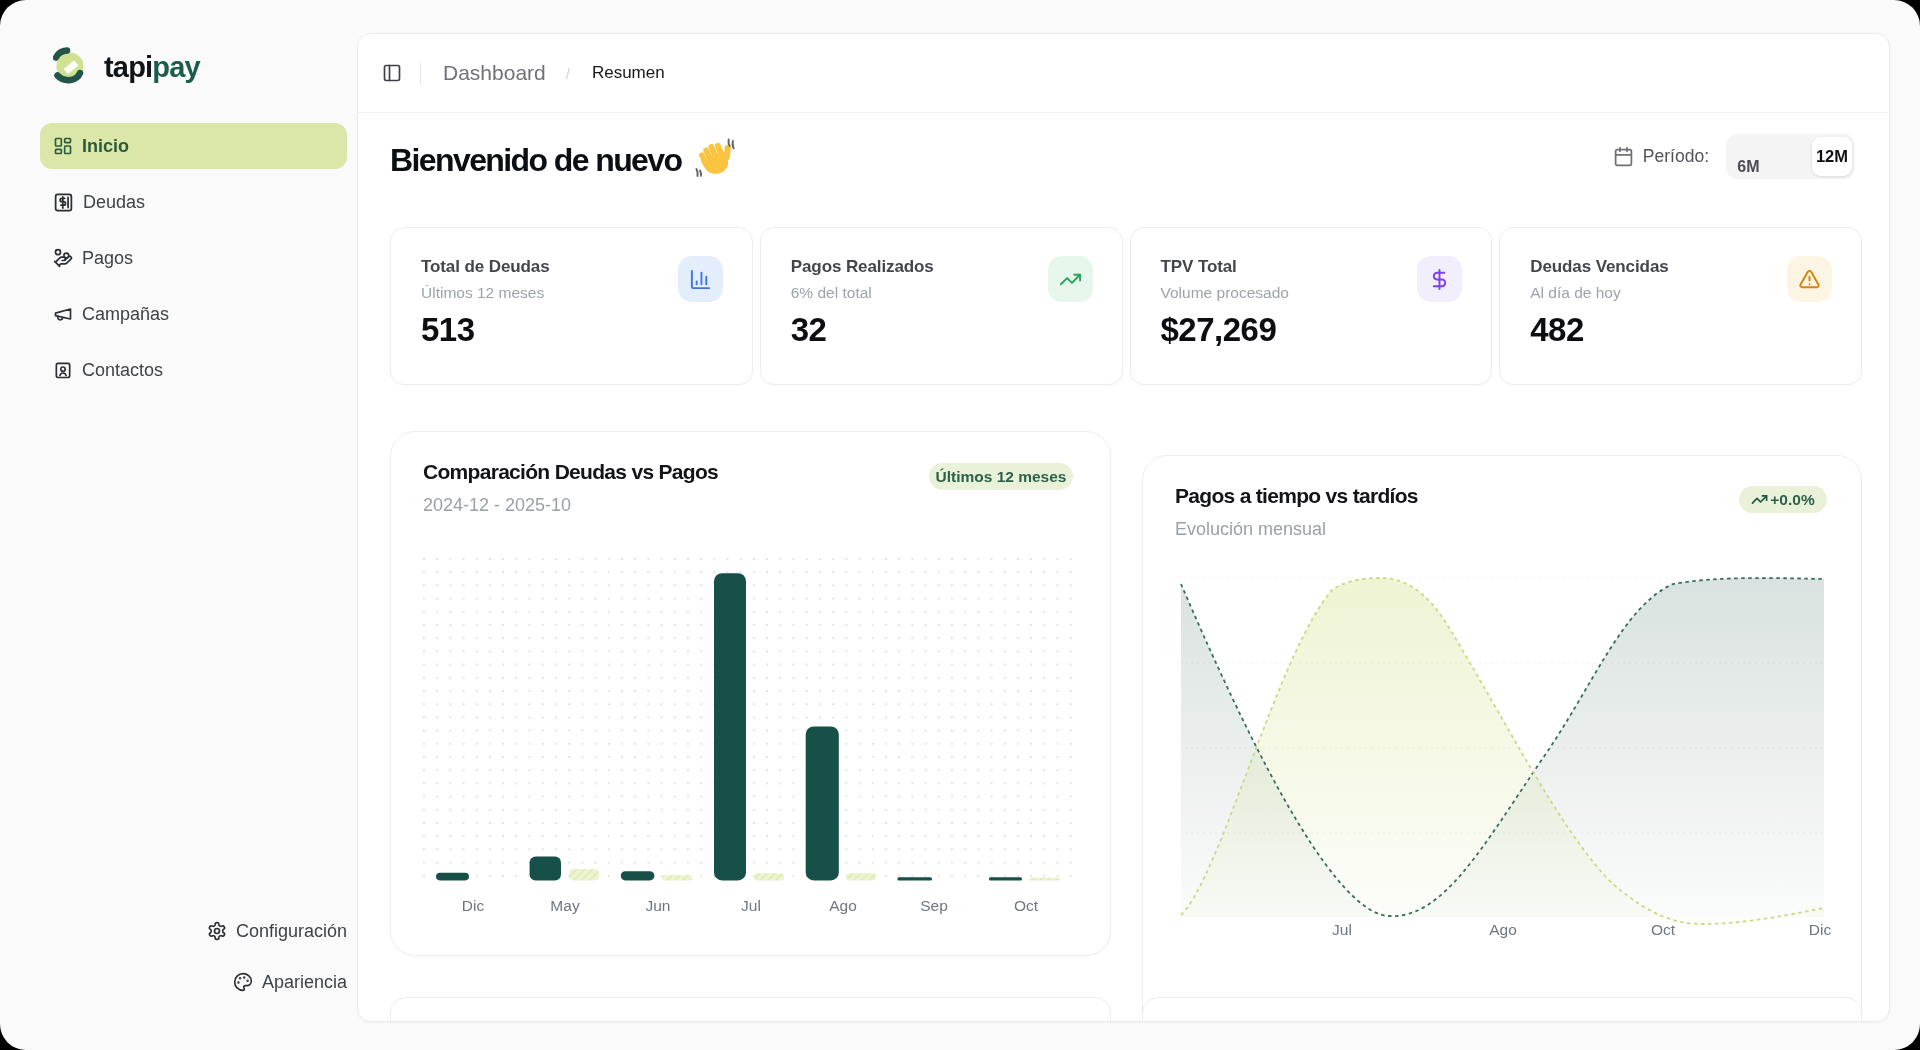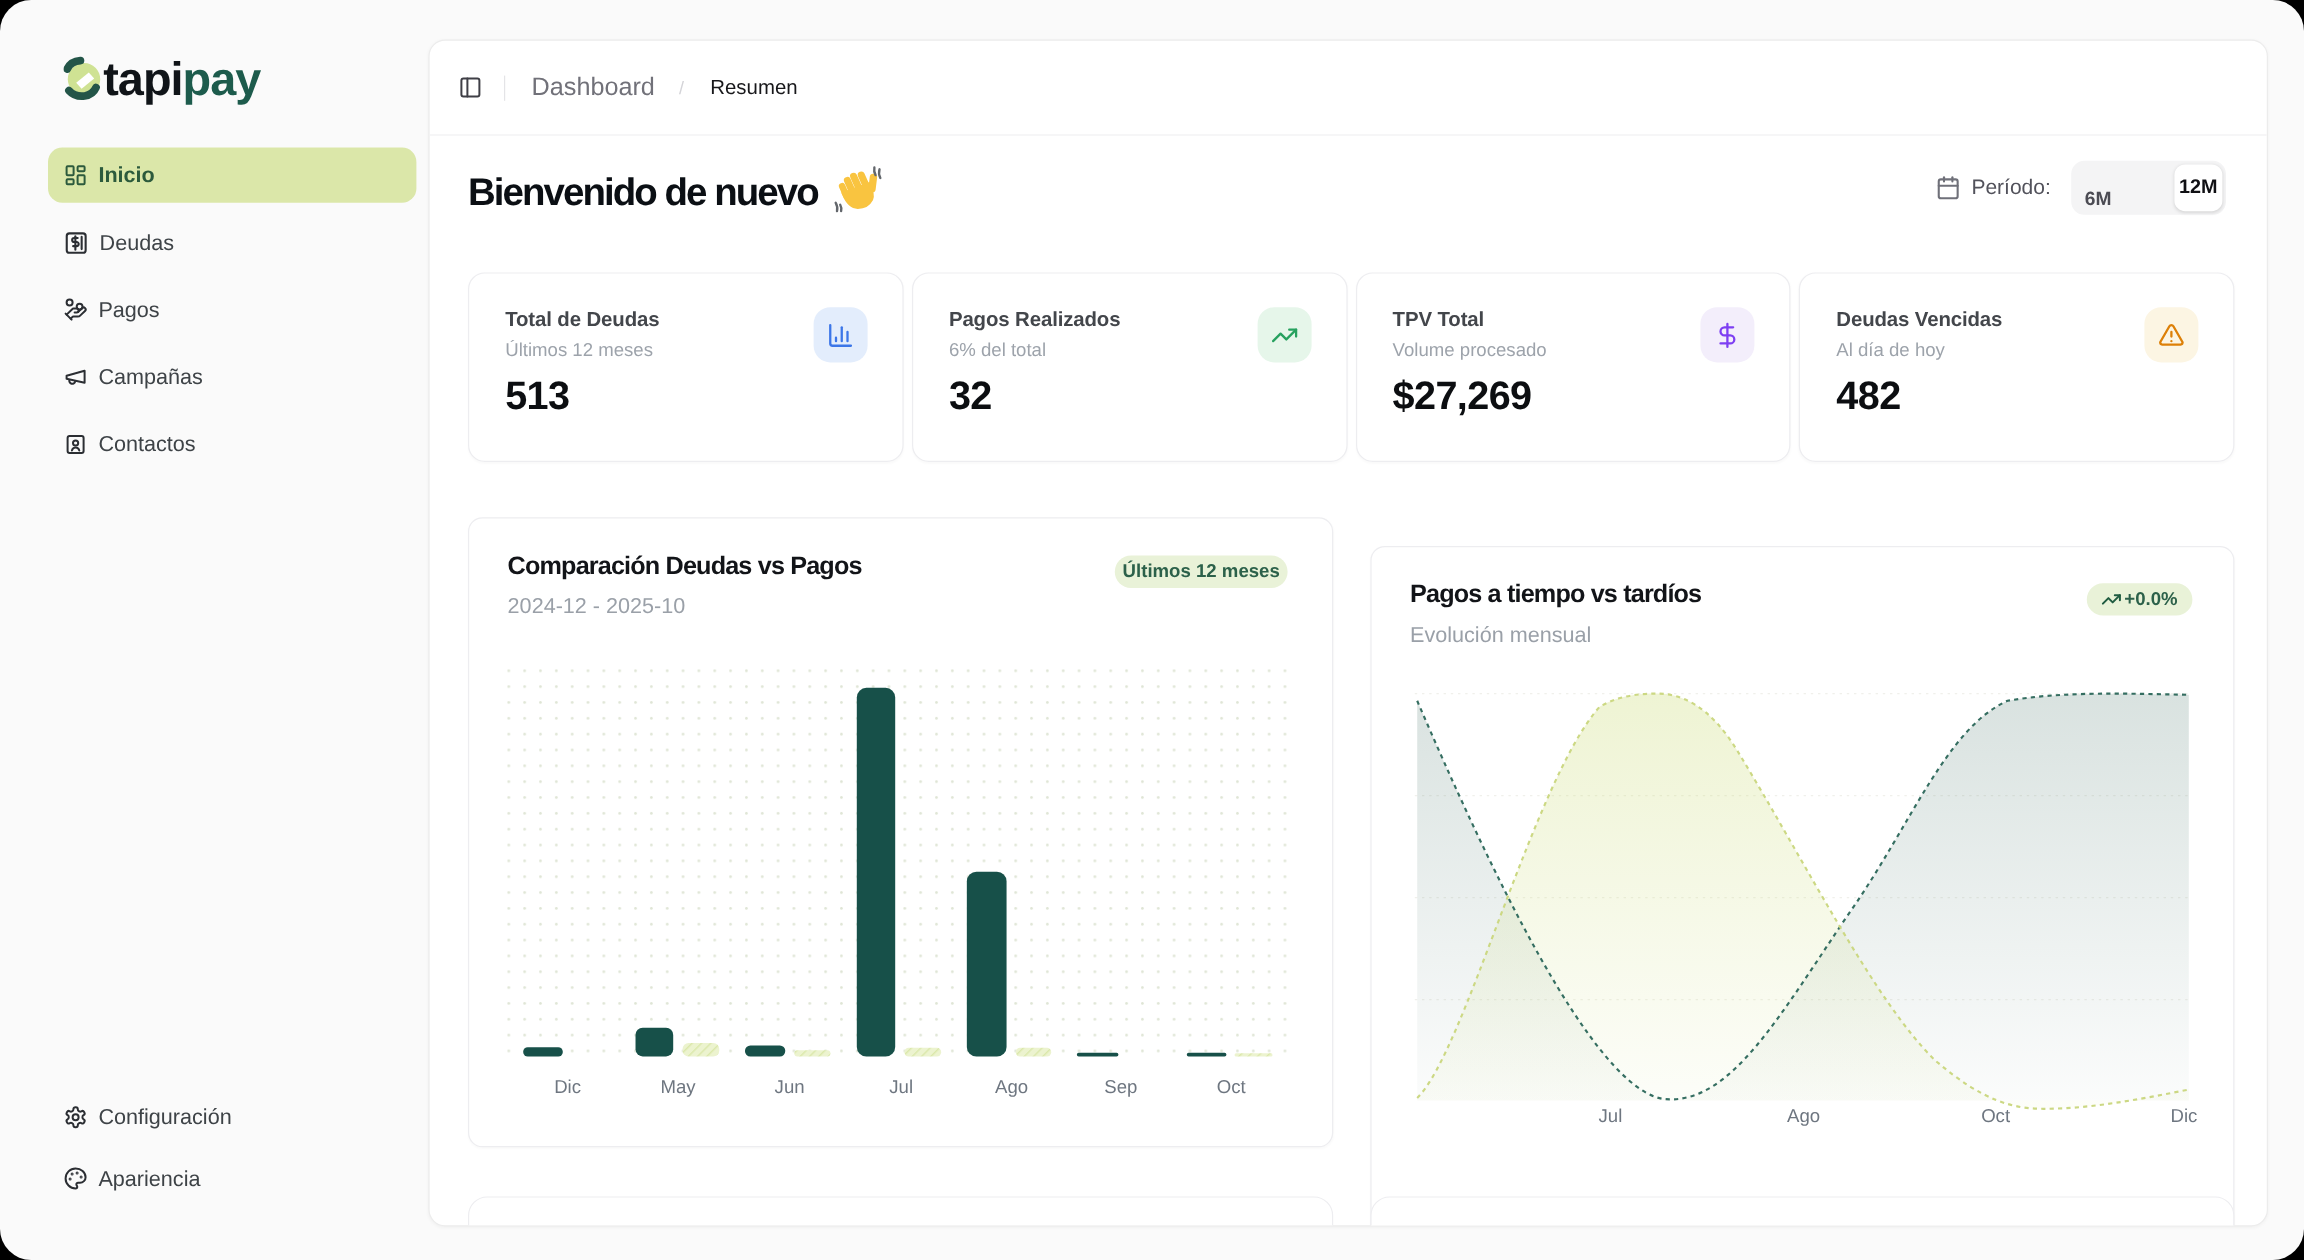--- a/index.html
+++ b/index.html
@@ -3,29 +3,29 @@
 <meta charset="utf-8">
 <style>
   * { margin:0; padding:0; box-sizing:border-box; }
   html,body { width:1920px; height:1050px; background:#000; overflow:hidden;
     font-family:"Liberation Sans", sans-serif; }
   .window { position:absolute; left:0; top:0; width:1920px; height:1050px;
     background:#fafafa; border-radius:26px; overflow:hidden; }
   
   .sidebar { position:absolute; left:0; top:0; width:357px; height:1050px; }
   .logo { position:absolute; left:53px; top:46px; display:flex; align-items:flex-start; }
-  .logo-text { font-size:39px; line-height:40px; font-weight:bold; letter-spacing:-0.8px; color:#101418; margin-left:1px; margin-top:1px; }
+  .logo-text { font-size:29px; line-height:40px; font-weight:bold; letter-spacing:-0.8px; color:#101418; margin-left:19px; margin-top:1px; }
   .logo-text .pay { color:#1d5b4c; }
   .nav { position:absolute; left:40px; top:123px; width:307px; }
   .nav-item { height:46px; display:flex; align-items:center; padding-left:13px;
     border-radius:12px; margin-bottom:10px; color:#3e4347; font-size:18px; }
   .nav-item svg { margin-right:9px; flex:none; }
   .nav-item.active { background:#dbe7a9; color:#2c5a3c; font-weight:bold; }
   .nav-bottom { position:absolute; left:40px; top:908px; width:307px; }
-  .nav-bottom .nav-item { height:46px; margin-bottom:5px; }
+  .nav-bottom .nav-item { height:46px; margin-bottom:5px;justify-content:flex-end; }
   
   .panel { position:absolute; left:357px; top:33px; width:1533px; height:989px;
     background:#fff; border:1px solid #ececec; border-radius:14px; overflow:hidden;
     box-shadow:0 1px 3px rgba(0,0,0,0.04); }
   .header { position:absolute; left:0; top:0; width:100%; height:79px;
     border-bottom:1px solid #f1f1f2; display:flex; align-items:center; }
   .crumb-sep { width:1px; height:21px; background:#e4e4e7; margin-left:18px; margin-right:22px; }
   .crumb-a { color:#717179; font-size:21px; }
   .crumb-slash { color:#d4d4d8; font-size:15px; margin-left:20px; margin-right:22px; }
   .crumb-b { color:#18181b; font-size:17px; }
@@ -43,21 +43,21 @@
   
   .stats { position:absolute; left:32px; top:193px; width:1472px; display:flex; gap:7px; }
   .scard { flex:1; height:158px; background:#fff; border:1px solid #ededf0; border-radius:14px;
     padding:29px 29px 0 30px; position:relative; box-shadow:0 1px 2px rgba(0,0,0,0.025); }
   .scard .t { font-size:17px; font-weight:bold; color:#43464b; letter-spacing:-0.1px; }
   .scard .s { font-size:15.5px; color:#9da3ab; margin-top:7px; }
   .scard .v { font-size:33px; font-weight:bold; color:#0c0e11; margin-top:9px; letter-spacing:-0.5px; }
   .chip { position:absolute; right:29px; top:28px; width:45px; height:46px; border-radius:14px;
     display:flex; align-items:center; justify-content:center; }
   
-  .ccard { position:absolute; background:#fff; border:1px solid #ededf0; border-radius:12px;
+  .ccard { position:absolute; background:#fff; border:1px solid #ededf0; border-radius:25px;
     box-shadow:0 1px 2px rgba(0,0,0,0.025); }
   .ccard .ct { position:absolute; left:32px; top:28px; font-size:21px; font-weight:bold;
     color:#121418; letter-spacing:-0.7px; }
   .ccard .cs { position:absolute; left:32px; top:63px; font-size:18px; color:#9aa0a8; }
   .pill { position:absolute; background:#e9f2d8; border-radius:14px; height:27px;
     display:flex; align-items:center; justify-content:center; color:#2c614a;
     font-size:15.5px; font-weight:bold; }
   .bcard { position:absolute; background:#fff; border:1px solid #ededf0; border-radius:16px; height:60px; }
 </style>
 </head>

